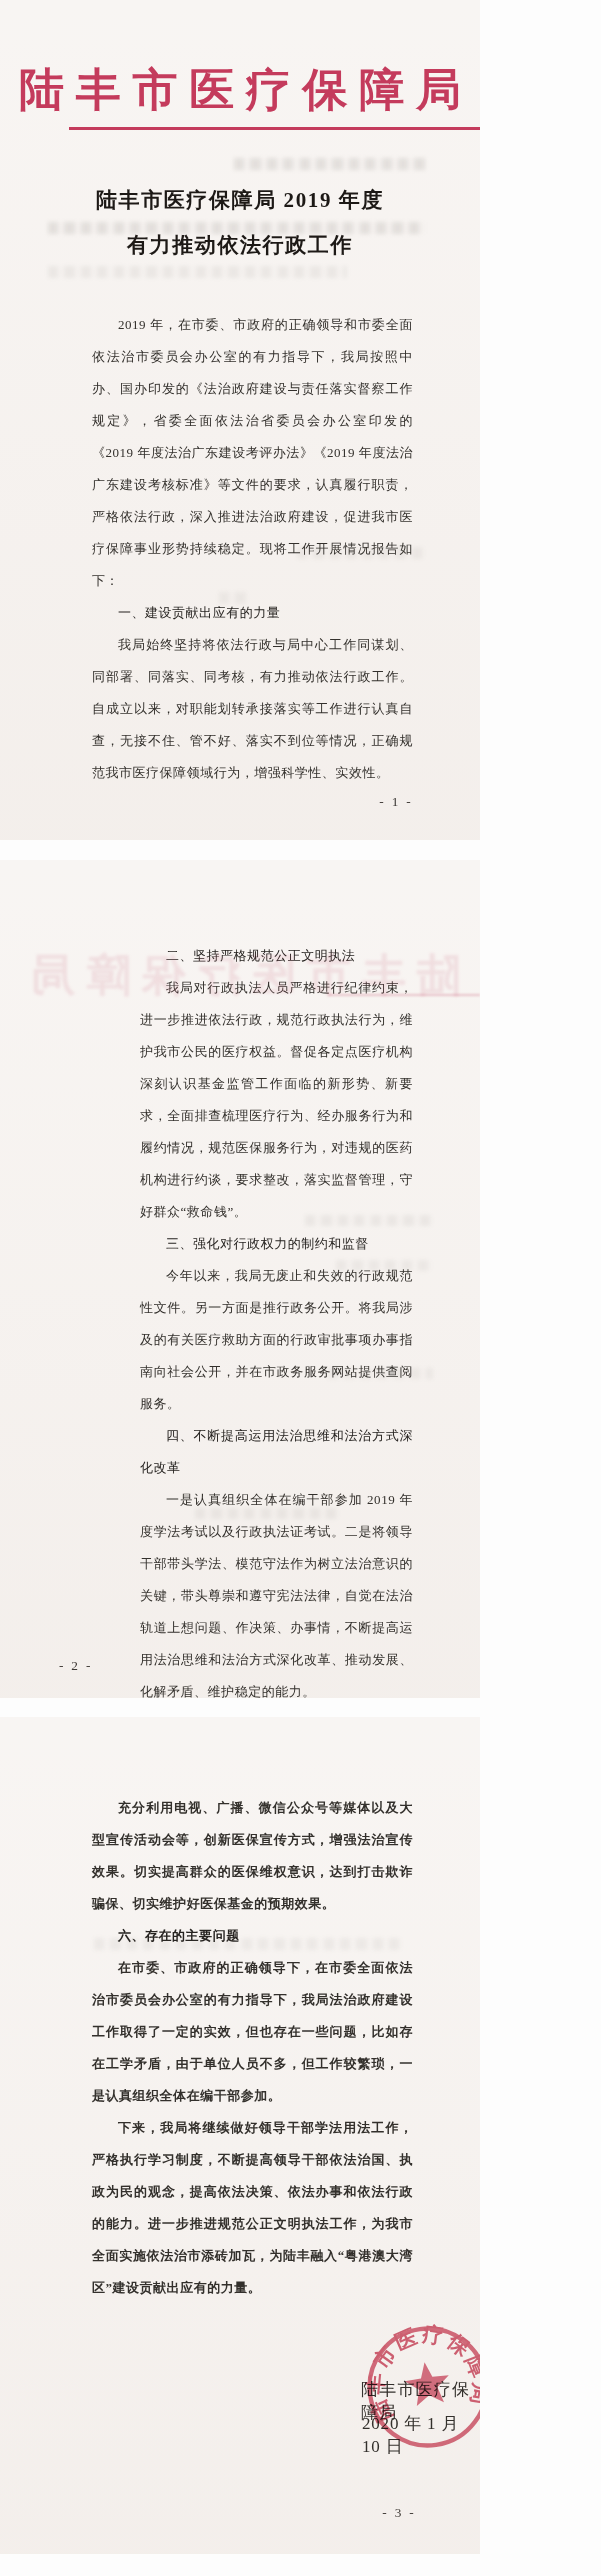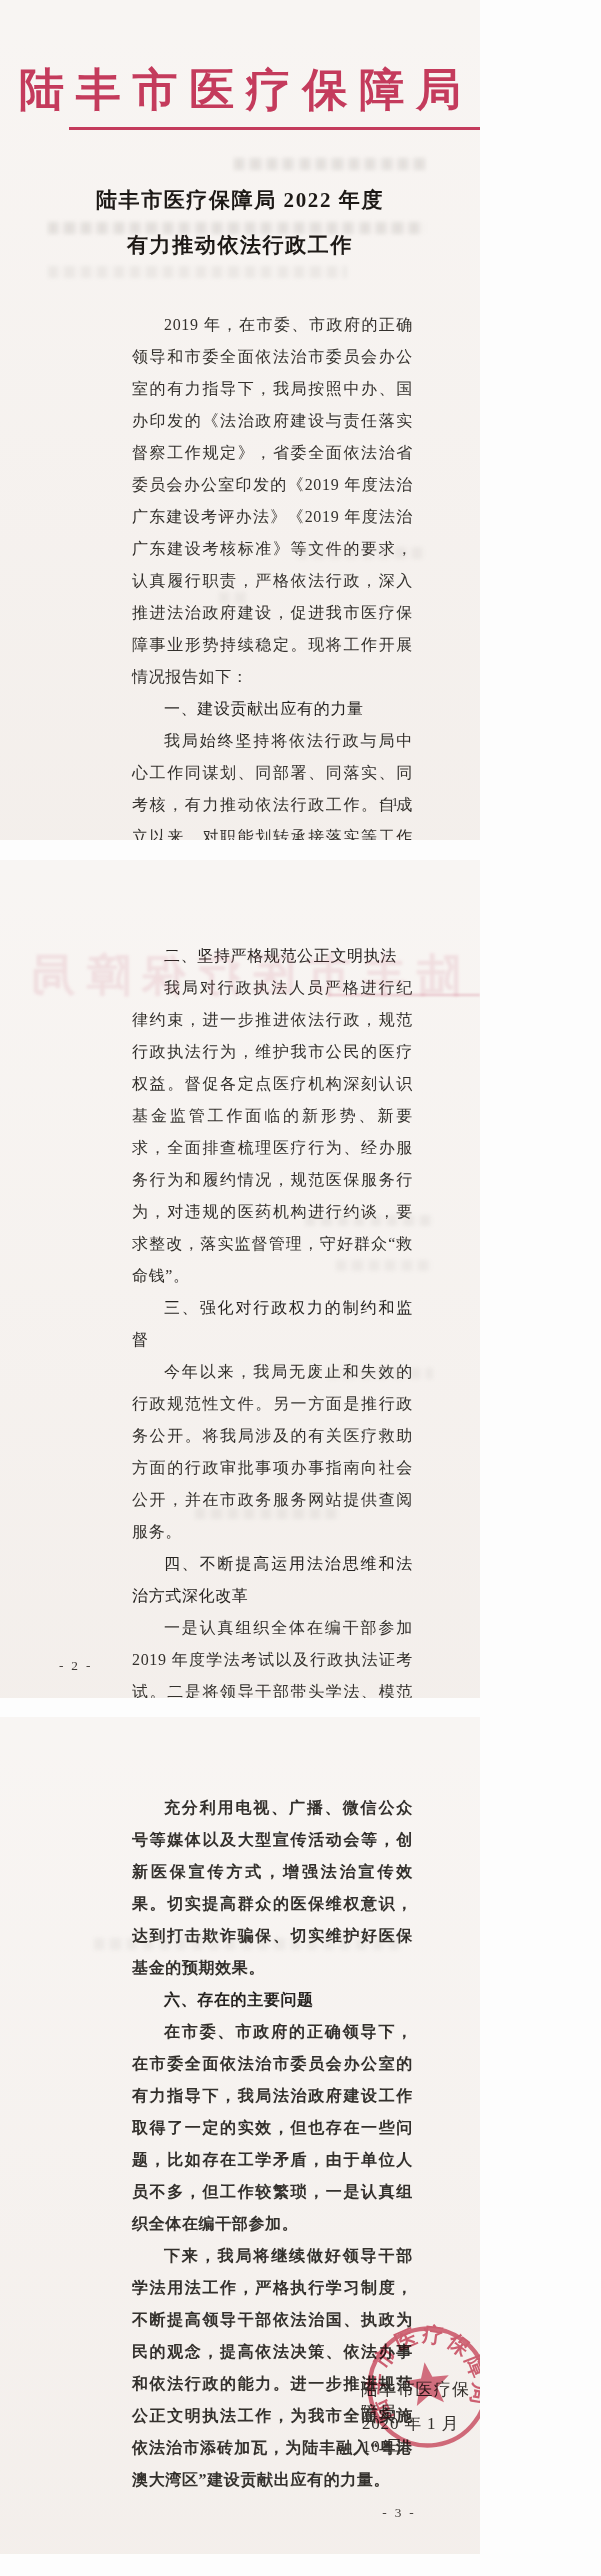--- a/index.html
+++ b/index.html
@@ -17,21 +17,21 @@
     color:var(--ink);
   }
   .scan{width:480px;}
   .page{
     position:relative;
     background:var(--paper);
     background-image:linear-gradient(180deg, rgba(255,255,255,0.25), rgba(232,224,218,0.18));
     overflow:hidden;
   }
   .page-1{height:840px;}
-  .page-2{height:838px;}
+  .page-2{height:838px;padding-left:48px;}
   .page-3{height:837px;}
   .page-sep{height:19.5px;background:var(--gap);}
   .bottom-strip{height:22.7px;background:var(--gap);}
 
   
   .agency-header{
     margin-top:67px;
     text-align:center;
     font-size:45px;
     line-height:47px;
@@ -54,26 +54,25 @@
     line-height:45px;
     font-weight:700;
     letter-spacing:1.6px;
     color:#1d1916;
   }
 
   
   .body{
     padding-left:92px;
     padding-right:67px;
-    font-size:16px;
+    font-size:13px;
     line-height:32px;
     letter-spacing:0.04em;
     color:var(--ink);
     text-align:justify;
-    margin-left:40px;
   }
   .page-1 .body{margin-top:41px;}
   .page-2 .body{padding-top:80px;}
   .page-3 .body{padding-top:75px;font-weight:bold;}
   .blk{margin:0;text-indent:2em;}
   .blk.heading{color:#262320;}
 
   
   .page-num{
     position:absolute;
@@ -140,21 +139,21 @@
   <section class="page page-1">
     <div class="sm" style="top:158px;left:234px;right:55px;"></div>
     <div class="sm" style="top:222px;left:48px;right:55px;"></div>
     <div class="sm" style="top:266px;left:48px;right:133px;opacity:.6;"></div>
     <div class="sm" style="top:547px;left:297px;right:55px;opacity:.55;"></div>
     <div class="sm" style="top:592px;left:219px;right:234px;opacity:.5;"></div>
 
     <div class="agency-header">陆丰市医疗保障局</div>
     <div class="red-rule"></div>
     <div class="doc-title">
-      <div>陆丰市医疗保障局 2022 年度</div>
+      <div>陆丰市医疗保障局 2019 年度</div>
       <div>有力推动依法行政工作</div>
     </div>
     <div class="body">
         <p class="blk para">2019 年，在市委、市政府的正确领导和市委全面依法治市委员会办公室的有力指导下，我局按照中办、国办印发的《法治政府建设与责任落实督察工作规定》，省委全面依法治省委员会办公室印发的《2019 年度法治广东建设考评办法》《2019 年度法治广东建设考核标准》等文件的要求，认真履行职责，严格依法行政，深入推进法治政府建设，促进我市医疗保障事业形势持续稳定。现将工作开展情况报告如下：</p>
         <p class="blk heading">一、建设贡献出应有的力量</p>
         <p class="blk para">我局始终坚持将依法行政与局中心工作同谋划、同部署、同落实、同考核，有力推动依法行政工作。自成立以来，对职能划转承接落实等工作进行认真自查，无接不住、管不好、落实不到位等情况，正确规范我市医疗保障领域行为，增强科学性、实效性。</p>
       </div>
     <div class="page-num pn-1">- 1 -</div>
   </section>
 

